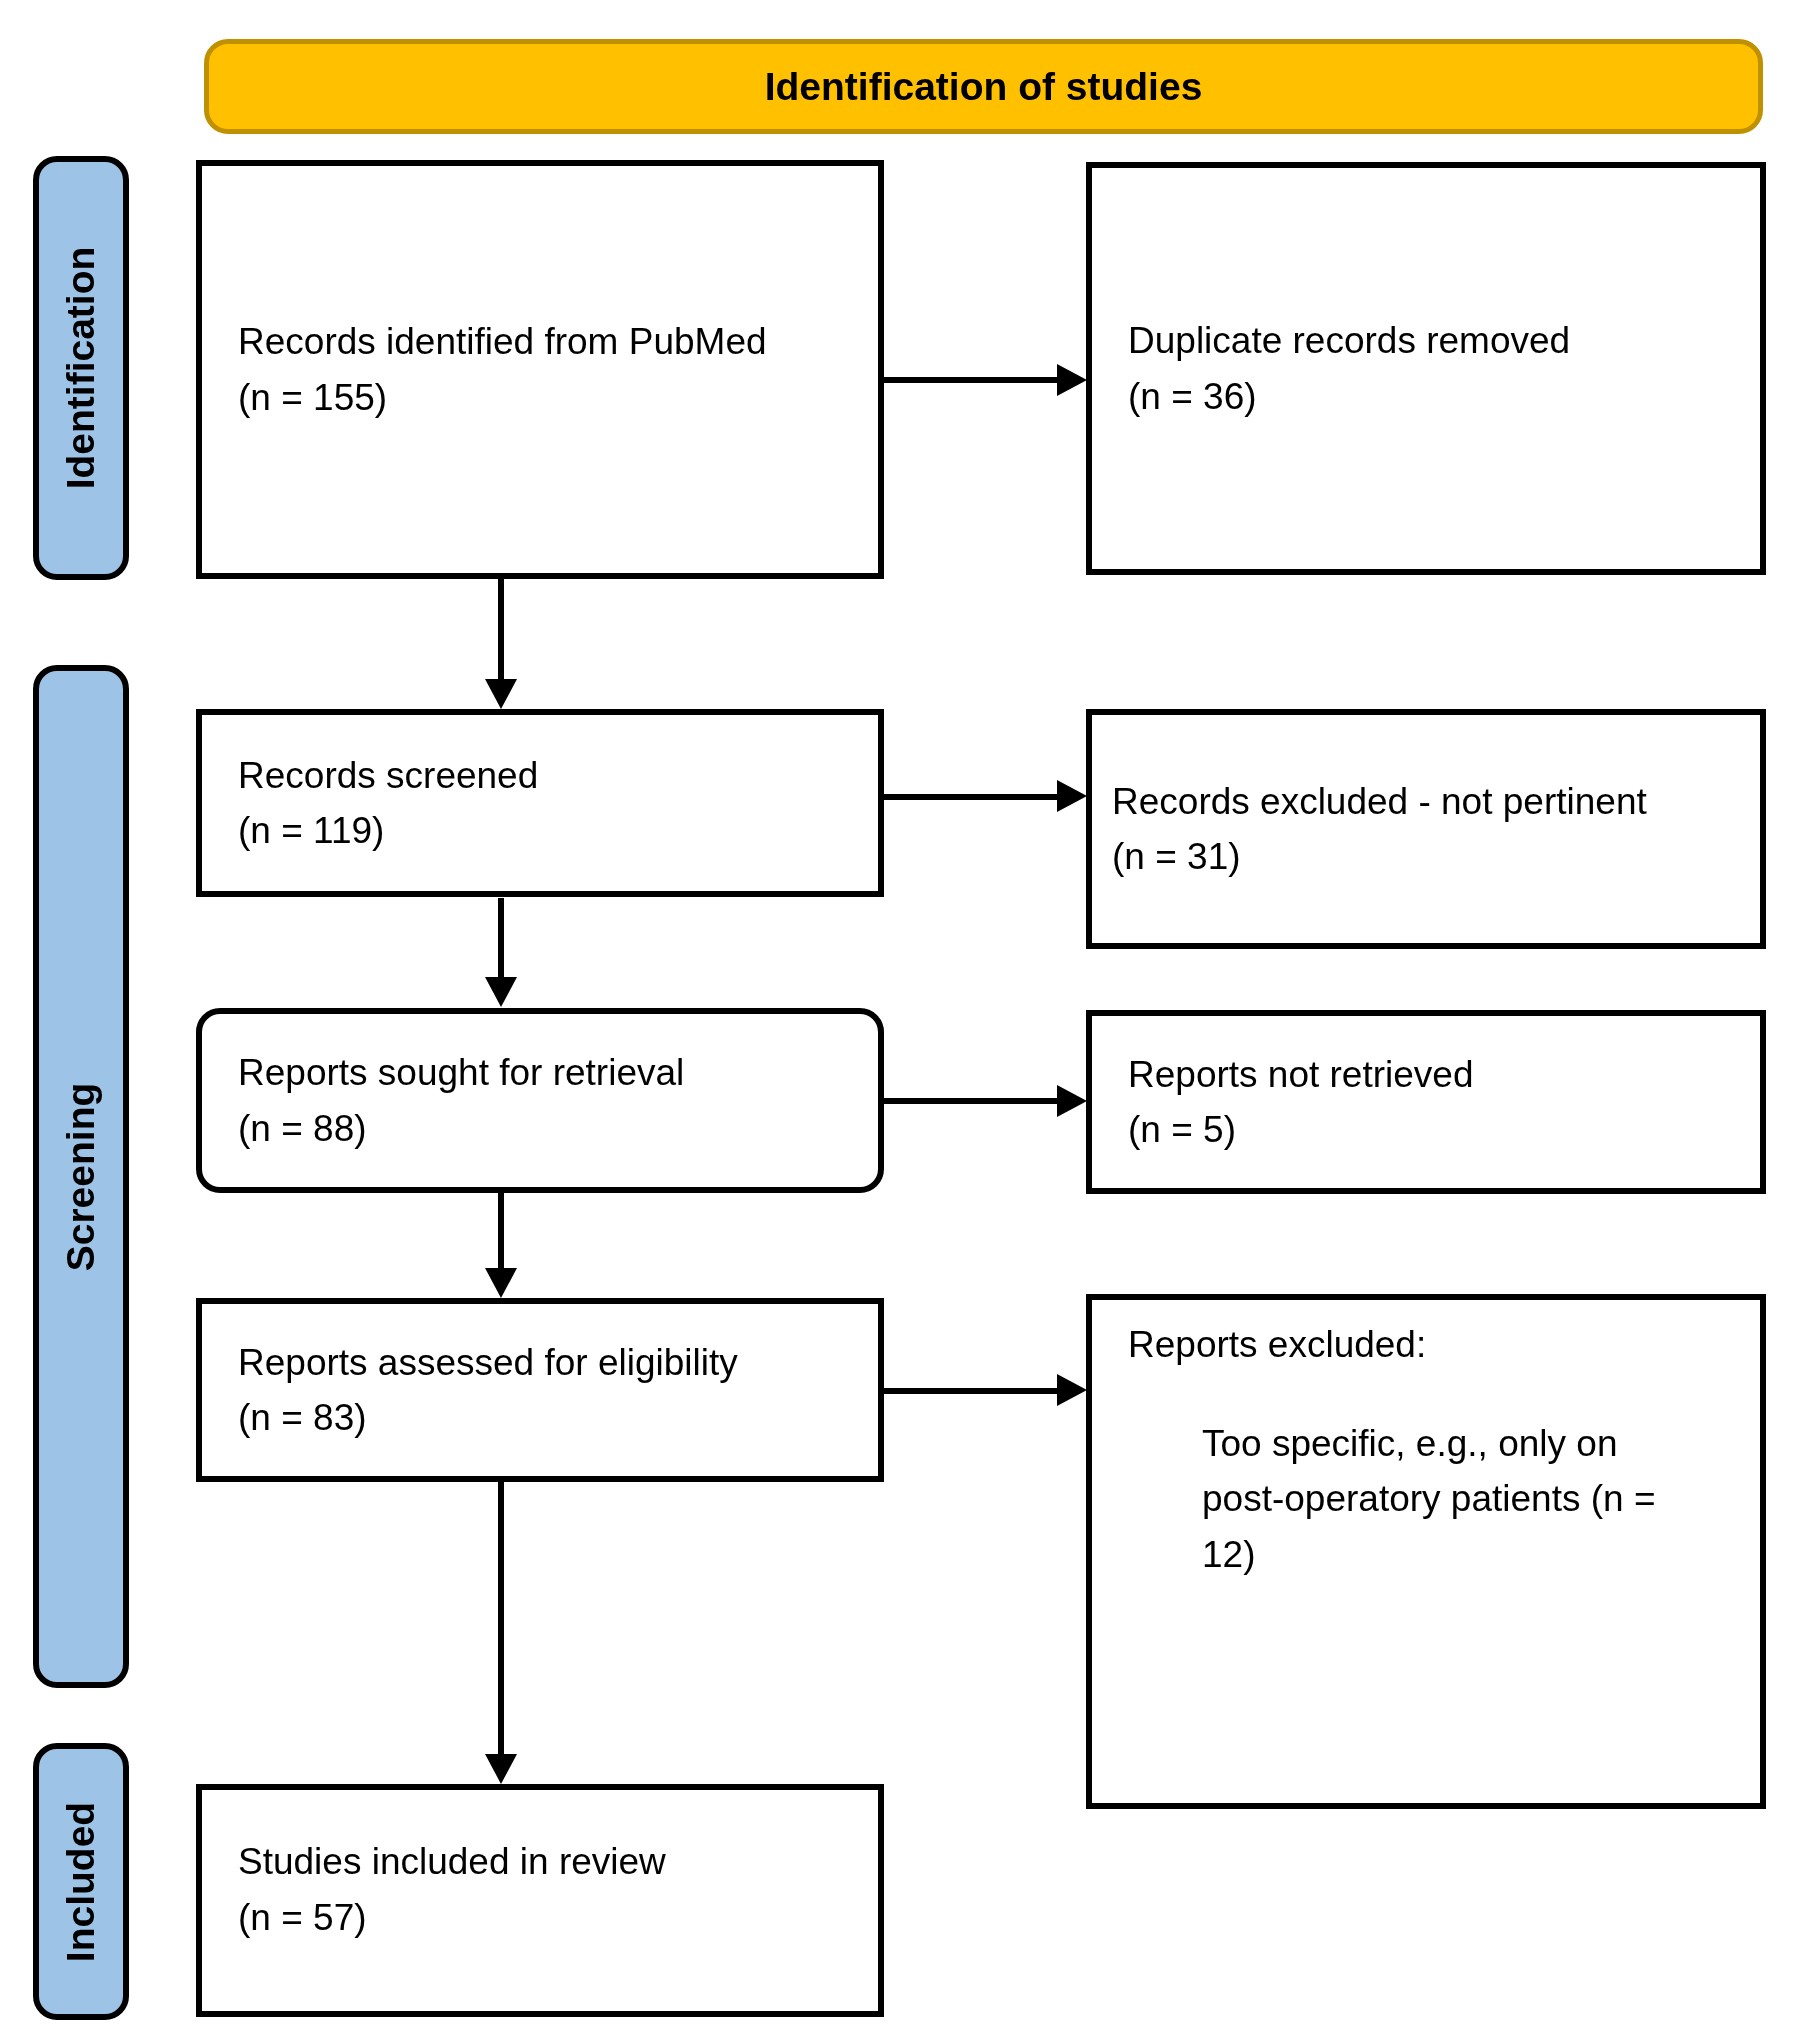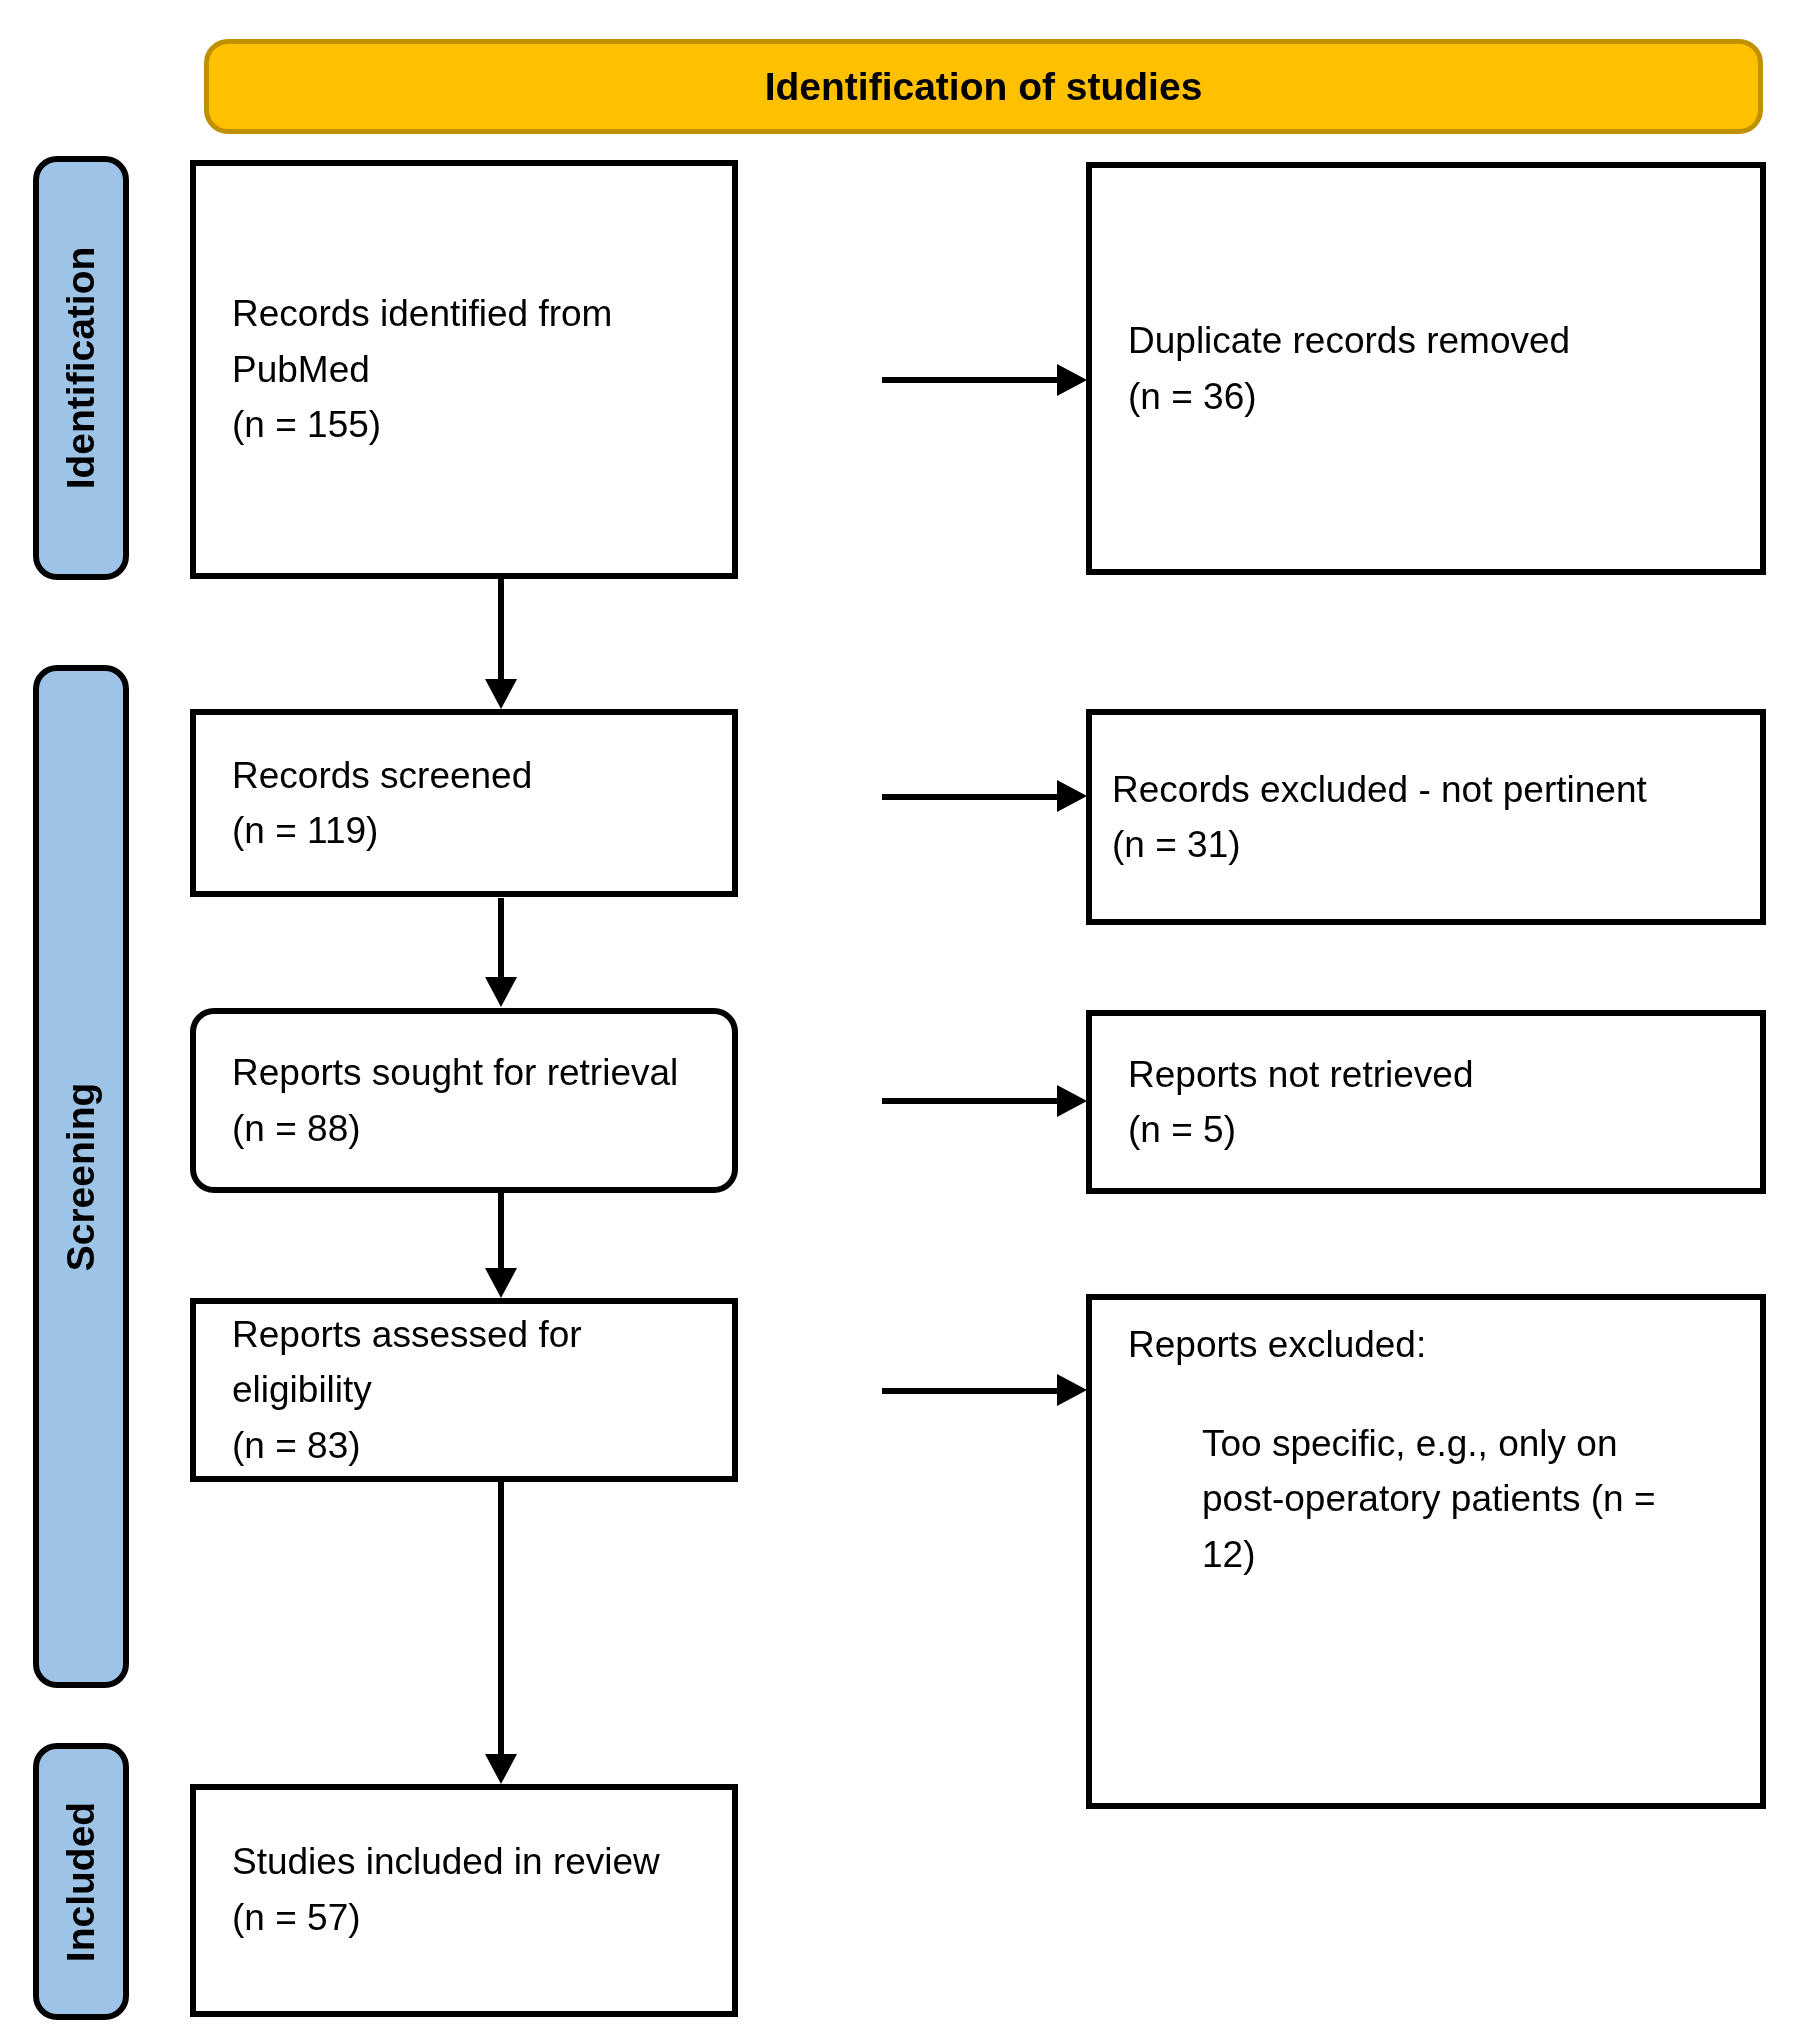--- a/index.html
+++ b/index.html
@@ -64,27 +64,27 @@
     background: #ffffff;
     border: 6.3px solid var(--box-border, #000000);
     box-sizing: border-box;
     font-size: 37px;
     line-height: 1.5;
     display: flex;
     flex-direction: column;
     justify-content: center;
     padding: 0 25px 0 36px;
   }
-  .col-left  { left: 190px;  width: 548px; }
+  .col-left  { left: 196px;  width: 688px; }
   .col-right { left: 1086px; width: 680px; }
 
   #box-records-identified    { top: 160px;  height: 419px; }
   #box-duplicates-removed    { top: 162px;  height: 413px; }
   #box-records-screened      { top: 709px; height: 188px; }
-  #box-records-excluded      { top: 709px; height: 216px; padding-left: 20px; }
+  #box-records-excluded      { top: 709px; height: 240px; padding-left: 20px; }
   #box-reports-sought        { top: 1008px; height: 185px; border-radius: 24px; }
   #box-reports-not-retrieved { top: 1010px; height: 184px; }
   #box-reports-assessed      { top: 1298px; height: 184px; }
   #box-reports-excluded      { top: 1294px; height: 515px; justify-content: flex-start; padding-top: 17px; }
   #box-studies-included      { top: 1784px; height: 233px; justify-content: flex-start; padding-top: 44px; }
 
   .reason {
     margin-top: 43px;
     padding-left: 74px;
     padding-right: 44px;

